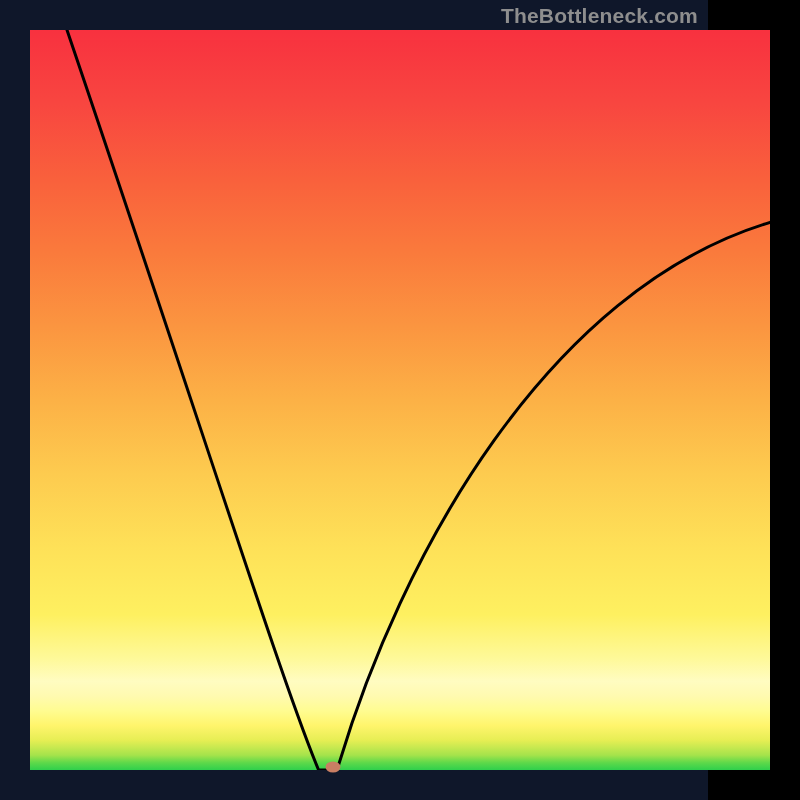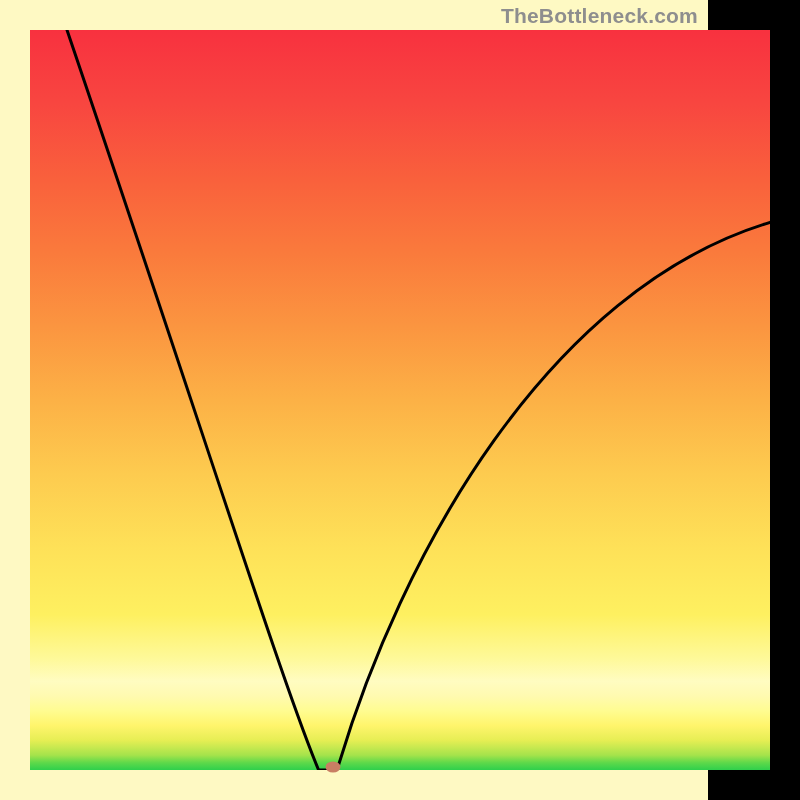--- a/index.html
+++ b/index.html
@@ -1,21 +1,21 @@
 <!DOCTYPE html>
 <html><head>
 <meta charset="utf-8">
 <style>
   * { margin: 0; padding: 0; box-sizing: border-box; }
   html, body { width: 800px; height: 800px; overflow: hidden; background: #000; }
   .stage {
     position: relative;
     width: 708px;
     height: 800px;
-    background: #fef9c3;
+    background: #0f172a;
   }
   .attribution {
     position: absolute;
     top: 4px;
     right: 10px;
     font-family: Arial, Helvetica, sans-serif;
     font-size: 21px;
     font-weight: bold;
     color: #8e8e8e;
     letter-spacing: 0.2px;

